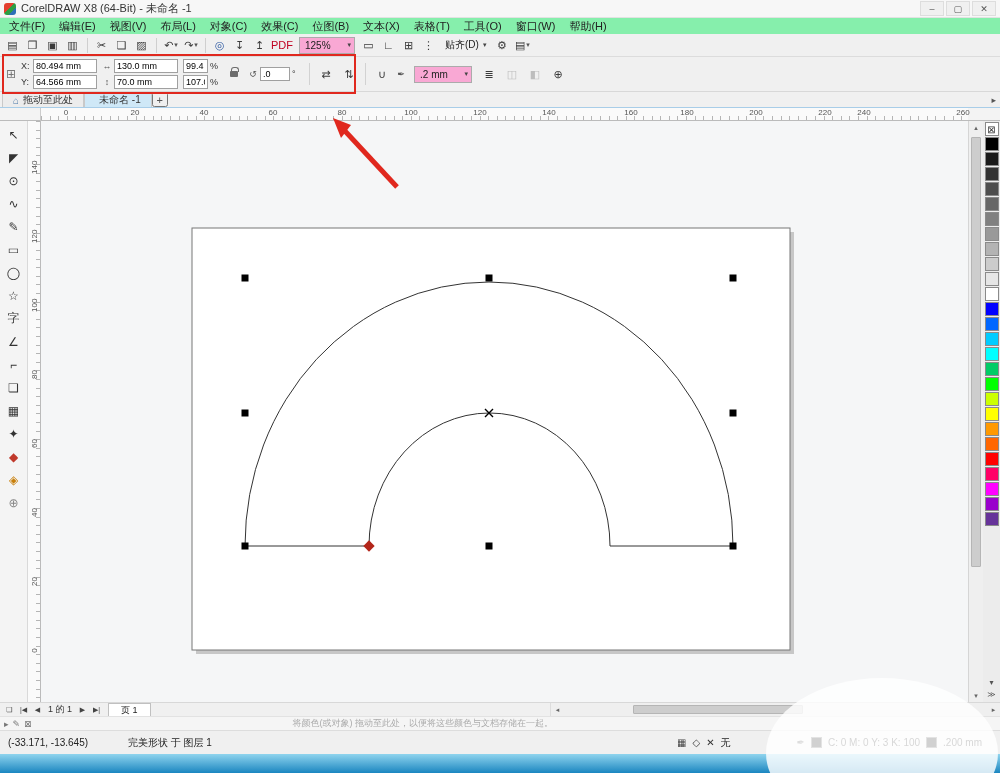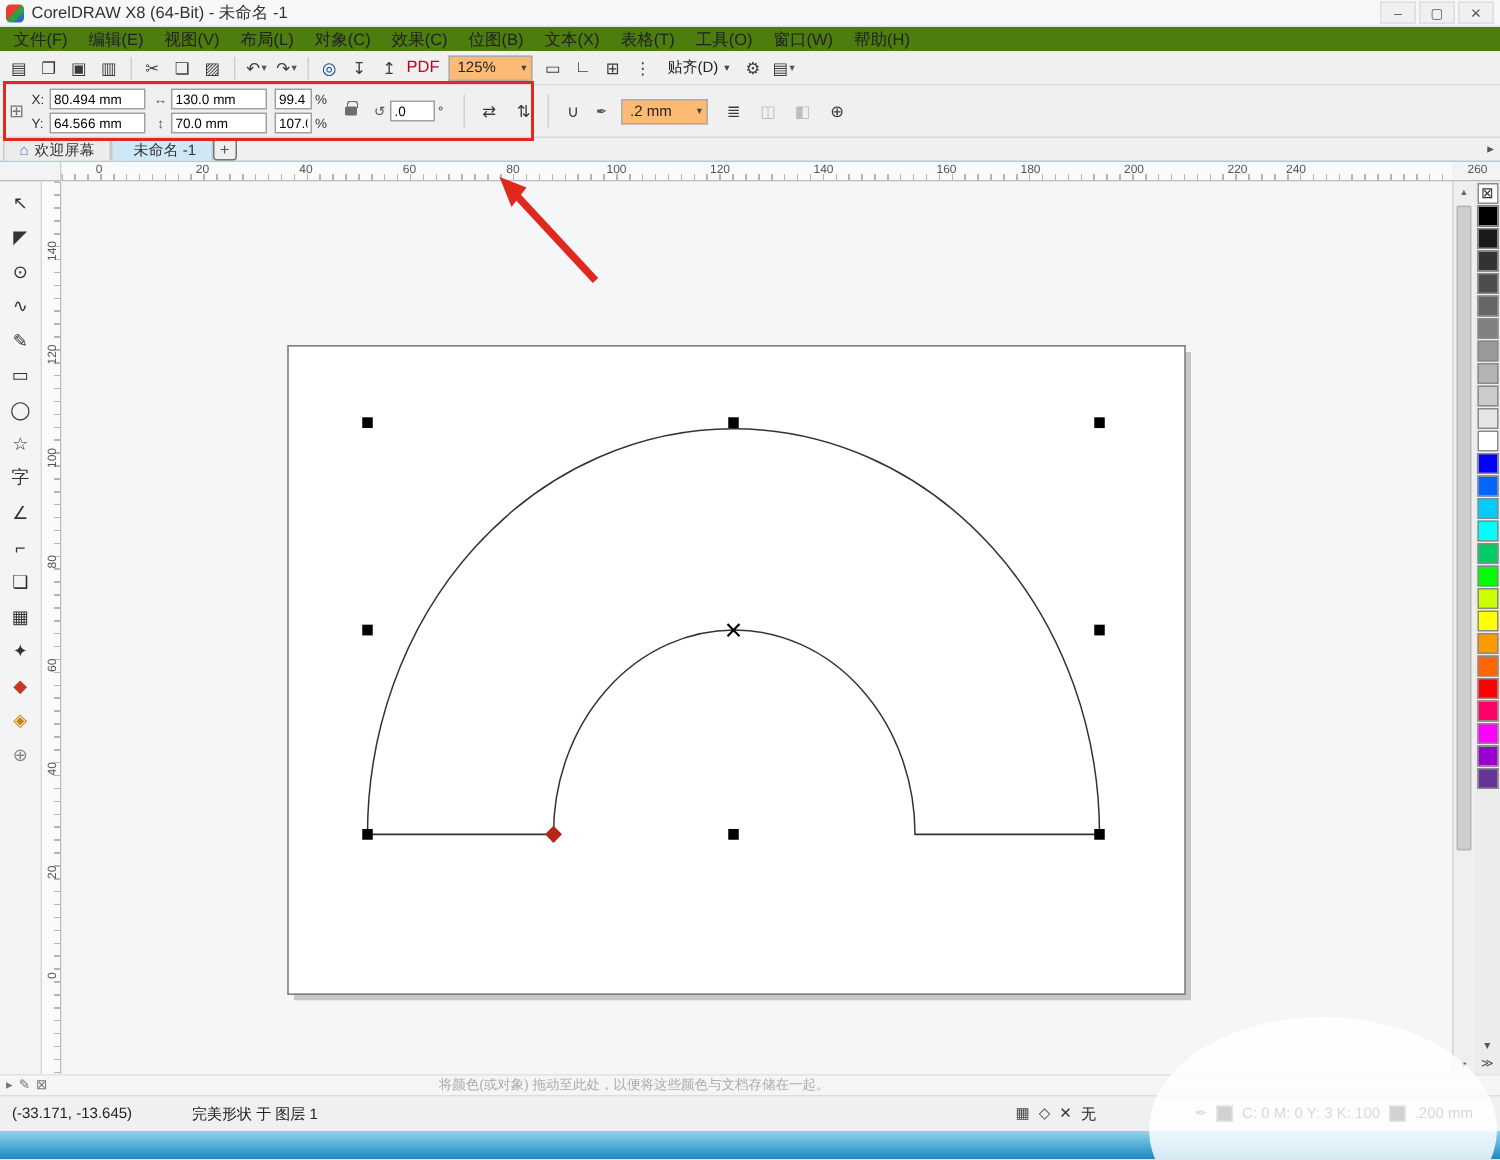--- a/index.html
+++ b/index.html
@@ -8,29 +8,29 @@
   .app{position:relative;width:1000px;height:773px;display:flex;flex-direction:column;background:#f0f0f0;overflow:hidden}
 
   
   .titlebar{height:18px;background:#f7f7f7;border-bottom:1px solid #e2e2e2;display:flex;align-items:center;gap:5px;padding:0 4px;flex:0 0 18px}
   .app-icon{width:12px;height:12px;border-radius:3px;background:linear-gradient(135deg,#e43f2f 45%,#2f9e44 45% 70%,#2e6fb7 70%)}
   .title-text{font-size:11px;color:#333}
   .win-controls{margin-left:auto;display:flex;gap:2px}
   .win-btn{width:24px;height:15px;display:flex;align-items:center;justify-content:center;font-size:9px;color:#555;background:#f0f0f0;border:1px solid #ddd}
 
   
-  .menubar{height:16px;display:flex;align-items:center;padding-left:2px;background:#4d7c0f;flex:0 0 16px}
+  .menubar{height:16px;display:flex;align-items:center;padding-left:2px;background:#86efac;flex:0 0 16px}
   .menu-item{padding:1px 7px;font-size:11px;color:#222;cursor:default;white-space:nowrap}
 
   
   .toolbar{height:23px;display:flex;align-items:center;gap:2px;padding:0 4px;background:#f0f0f0;border-bottom:1px solid #dcdcdc;flex:0 0 23px}
   .tb-btn{height:18px;min-width:18px;display:flex;align-items:center;justify-content:center;font-size:11px;color:#3a3a3a;background:transparent;border:none;gap:1px}
   .tb-btn.sep{min-width:1px;width:1px;height:15px;background:#cfcfcf;margin:0 3px;padding:0}
   .tb-caret{font-size:7px;color:#555}
-  .combo{height:17px;border:1px solid #ababab;background:#fdba74;display:flex;align-items:center;justify-content:space-between;font-size:10px;padding:0 3px 0 5px;gap:5px;margin:4px 3px}
+  .combo{height:17px;border:1px solid #ababab;background:#f9a8d4;display:flex;align-items:center;justify-content:space-between;font-size:10px;padding:0 3px 0 5px;gap:5px;margin:4px 3px}
   .combo .caret{font-size:7px;color:#444}
   .zoom{width:56px}
   .dd{display:flex;align-items:center;gap:4px;padding:0 5px;font-size:10px;height:18px}
   .dd .caret{font-size:7px;color:#444}
 
   
   .propbar{height:35px;display:flex;align-items:center;gap:5px;padding:0 6px;background:#f0f0f0;border-bottom:1px solid #d8d8d8;flex:0 0 35px}
   .pb-lead{font-size:12px;color:#777}
   .pb-col{display:flex;flex-direction:column;gap:2px}
   .pb-row{display:flex;align-items:center;gap:2px;height:14px}
@@ -290,21 +290,21 @@
     <button class="pb-btn disabled">◫</button>
     <button class="pb-btn disabled">◧</button>
     <button class="pb-btn">⊕</button>
   </div>
 
   <div class="tabbar">
     <span style="display:contents">
       
     <div class="doc-tab">
           <span class="tab-icon">⌂</span>
-          <span>欢迎屏幕</span>
+          <span>拖动至此处</span>
         </div><div class="doc-tab active">
           <span class="tab-icon"></span>
           <span>未命名 -1</span>
         </div></span>
     <button class="tab-add">+</button>
     <span class="tab-scroll">▸</span>
   </div>
 
   <div class="ruler-row">
     <div class="ruler-corner"></div>
@@ -316,21 +316,21 @@
         <span class="hlabel" style="left: 232px;">60</span>
         <span class="hlabel" style="left: 301px;">80</span>
         <span class="hlabel" style="left: 370px;">100</span>
         <span class="hlabel" style="left: 439px;">120</span>
         <span class="hlabel" style="left: 508px;">140</span>
         <span class="hlabel" style="left: 590px;">160</span>
         <span class="hlabel" style="left: 646px;">180</span>
         <span class="hlabel" style="left: 715px;">200</span>
         <span class="hlabel" style="left: 784px;">220</span>
         <span class="hlabel" style="left: 823px;">240</span>
-        <span class="hlabel" style="left: 944px;">260</span>
+        <span class="hlabel" style="left: 922px;">260</span>
       </div>
     <div class="ruler-corner-r"></div>
   </div>
 
   <div class="main-row">
     <div class="toolbox">
 
     <button class="tool-btn">
           <span>↖</span>
         </button>
@@ -423,20 +423,37 @@
       <span style="display:contents">
         
       <button class="swatch" style="background: rgb(0, 0, 0);"></button><button class="swatch" style="background: rgb(26, 26, 26);"></button><button class="swatch" style="background: rgb(51, 51, 51);"></button><button class="swatch" style="background: rgb(77, 77, 77);"></button><button class="swatch" style="background: rgb(102, 102, 102);"></button><button class="swatch" style="background: rgb(128, 128, 128);"></button><button class="swatch" style="background: rgb(153, 153, 153);"></button><button class="swatch" style="background: rgb(179, 179, 179);"></button><button class="swatch" style="background: rgb(204, 204, 204);"></button><button class="swatch" style="background: rgb(230, 230, 230);"></button><button class="swatch" style="background: rgb(255, 255, 255);"></button><button class="swatch" style="background: rgb(0, 0, 255);"></button><button class="swatch" style="background: rgb(0, 102, 255);"></button><button class="swatch" style="background: rgb(0, 204, 255);"></button><button class="swatch" style="background: rgb(0, 255, 255);"></button><button class="swatch" style="background: rgb(0, 204, 102);"></button><button class="swatch" style="background: rgb(0, 255, 0);"></button><button class="swatch" style="background: rgb(204, 255, 0);"></button><button class="swatch" style="background: rgb(255, 255, 0);"></button><button class="swatch" style="background: rgb(255, 153, 0);"></button><button class="swatch" style="background: rgb(255, 102, 0);"></button><button class="swatch" style="background: rgb(255, 0, 0);"></button><button class="swatch" style="background: rgb(255, 0, 102);"></button><button class="swatch" style="background: rgb(255, 0, 255);"></button><button class="swatch" style="background: rgb(153, 0, 204);"></button><button class="swatch" style="background: rgb(102, 51, 153);"></button></span>
       <div class="pal-footer">
         <button class="pal-btn">▾</button>
         <button class="pal-btn">≫</button>
       </div>
     </div>
   </div>
 
+  <div class="bottom-row">
+    <div class="nav-cluster">
+      <button class="nav-btn">❏</button>
+      <button class="nav-btn">|◀</button>
+      <button class="nav-btn">◀</button>
+      <span class="nav-label">1 的 1</span>
+      <button class="nav-btn">▶</button>
+      <button class="nav-btn">▶|</button>
+    </div>
+    <div class="page-tab">页 1</div>
+    <div class="bottom-filler"></div>
+    <div class="hscroll">
+      <span class="hs-arrow hs-left">◂</span>
+      <div class="hthumb"></div>
+      <span class="hs-arrow hs-right">▸</span>
+    </div>
+  </div>
 
   <div class="hint-row">
     <span style="display:contents">
       
     <span class="hint-icon">▸</span><span class="hint-icon">✎</span><span class="hint-icon">⊠</span></span>
     <span class="hint-text">将颜色(或对象) 拖动至此处，以便将这些颜色与文档存储在一起。</span>
   </div>
 
   <div class="statusbar">
     <span class="sb-coords">(-33.171, -13.645)</span>

